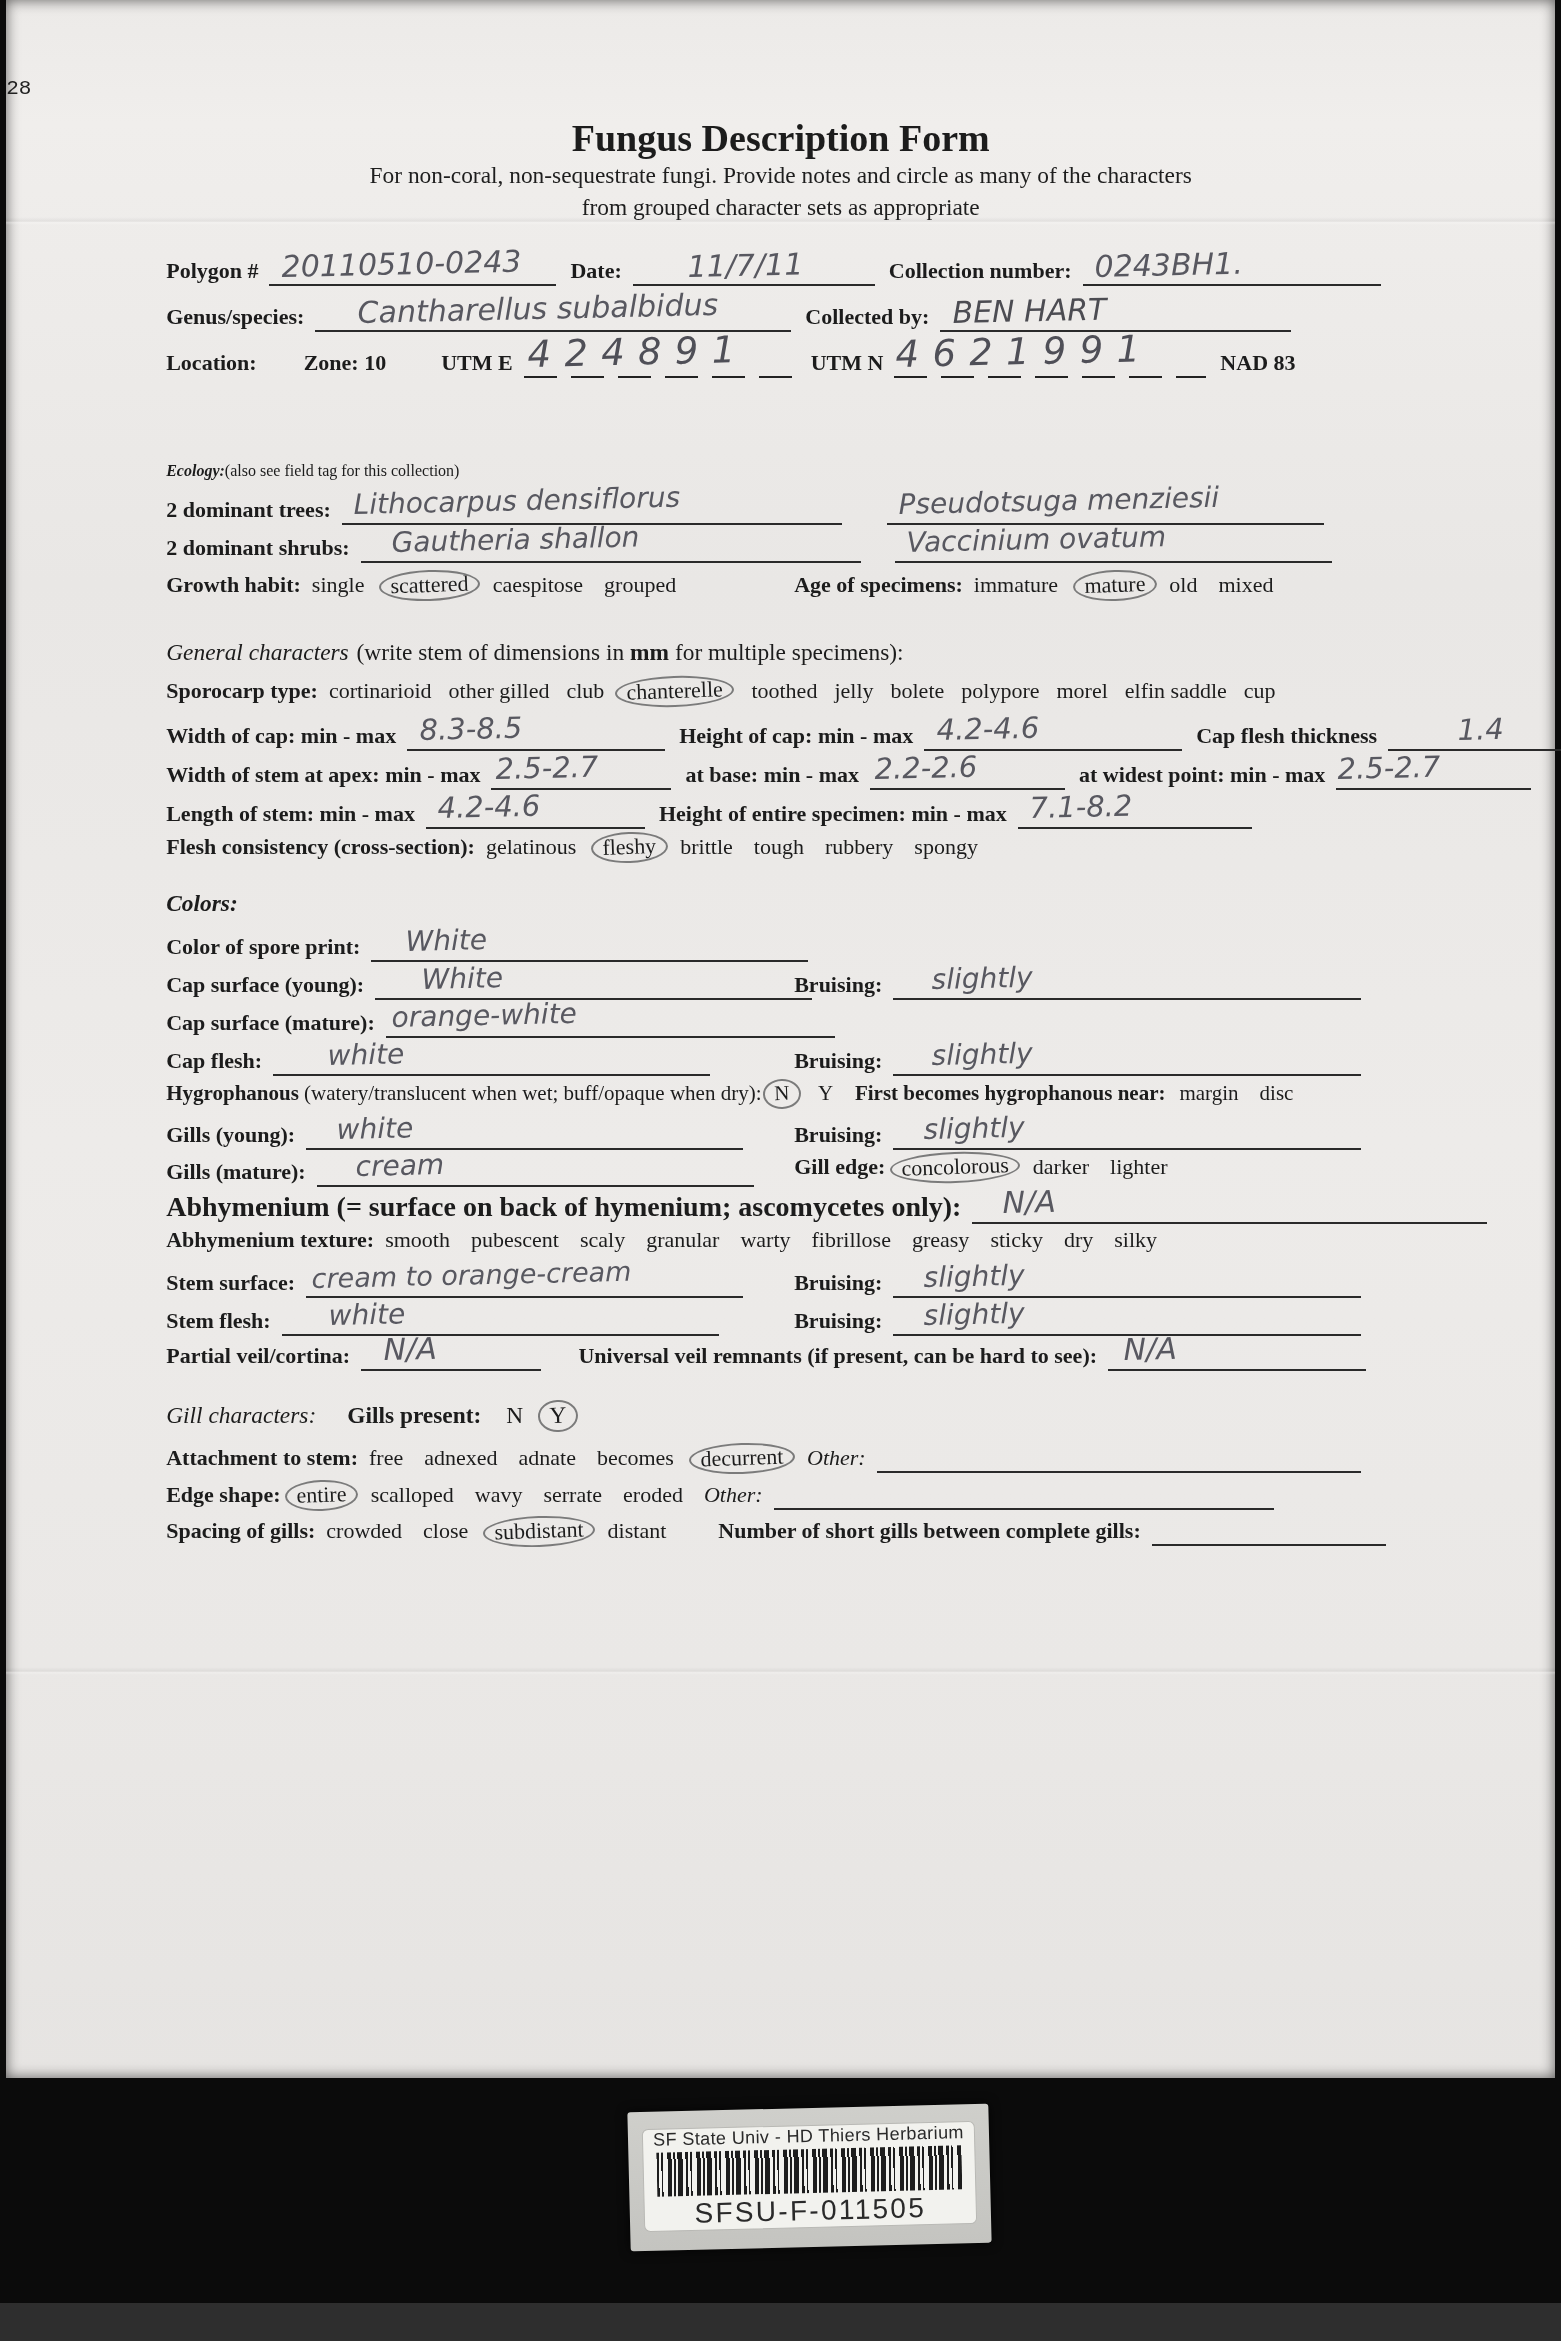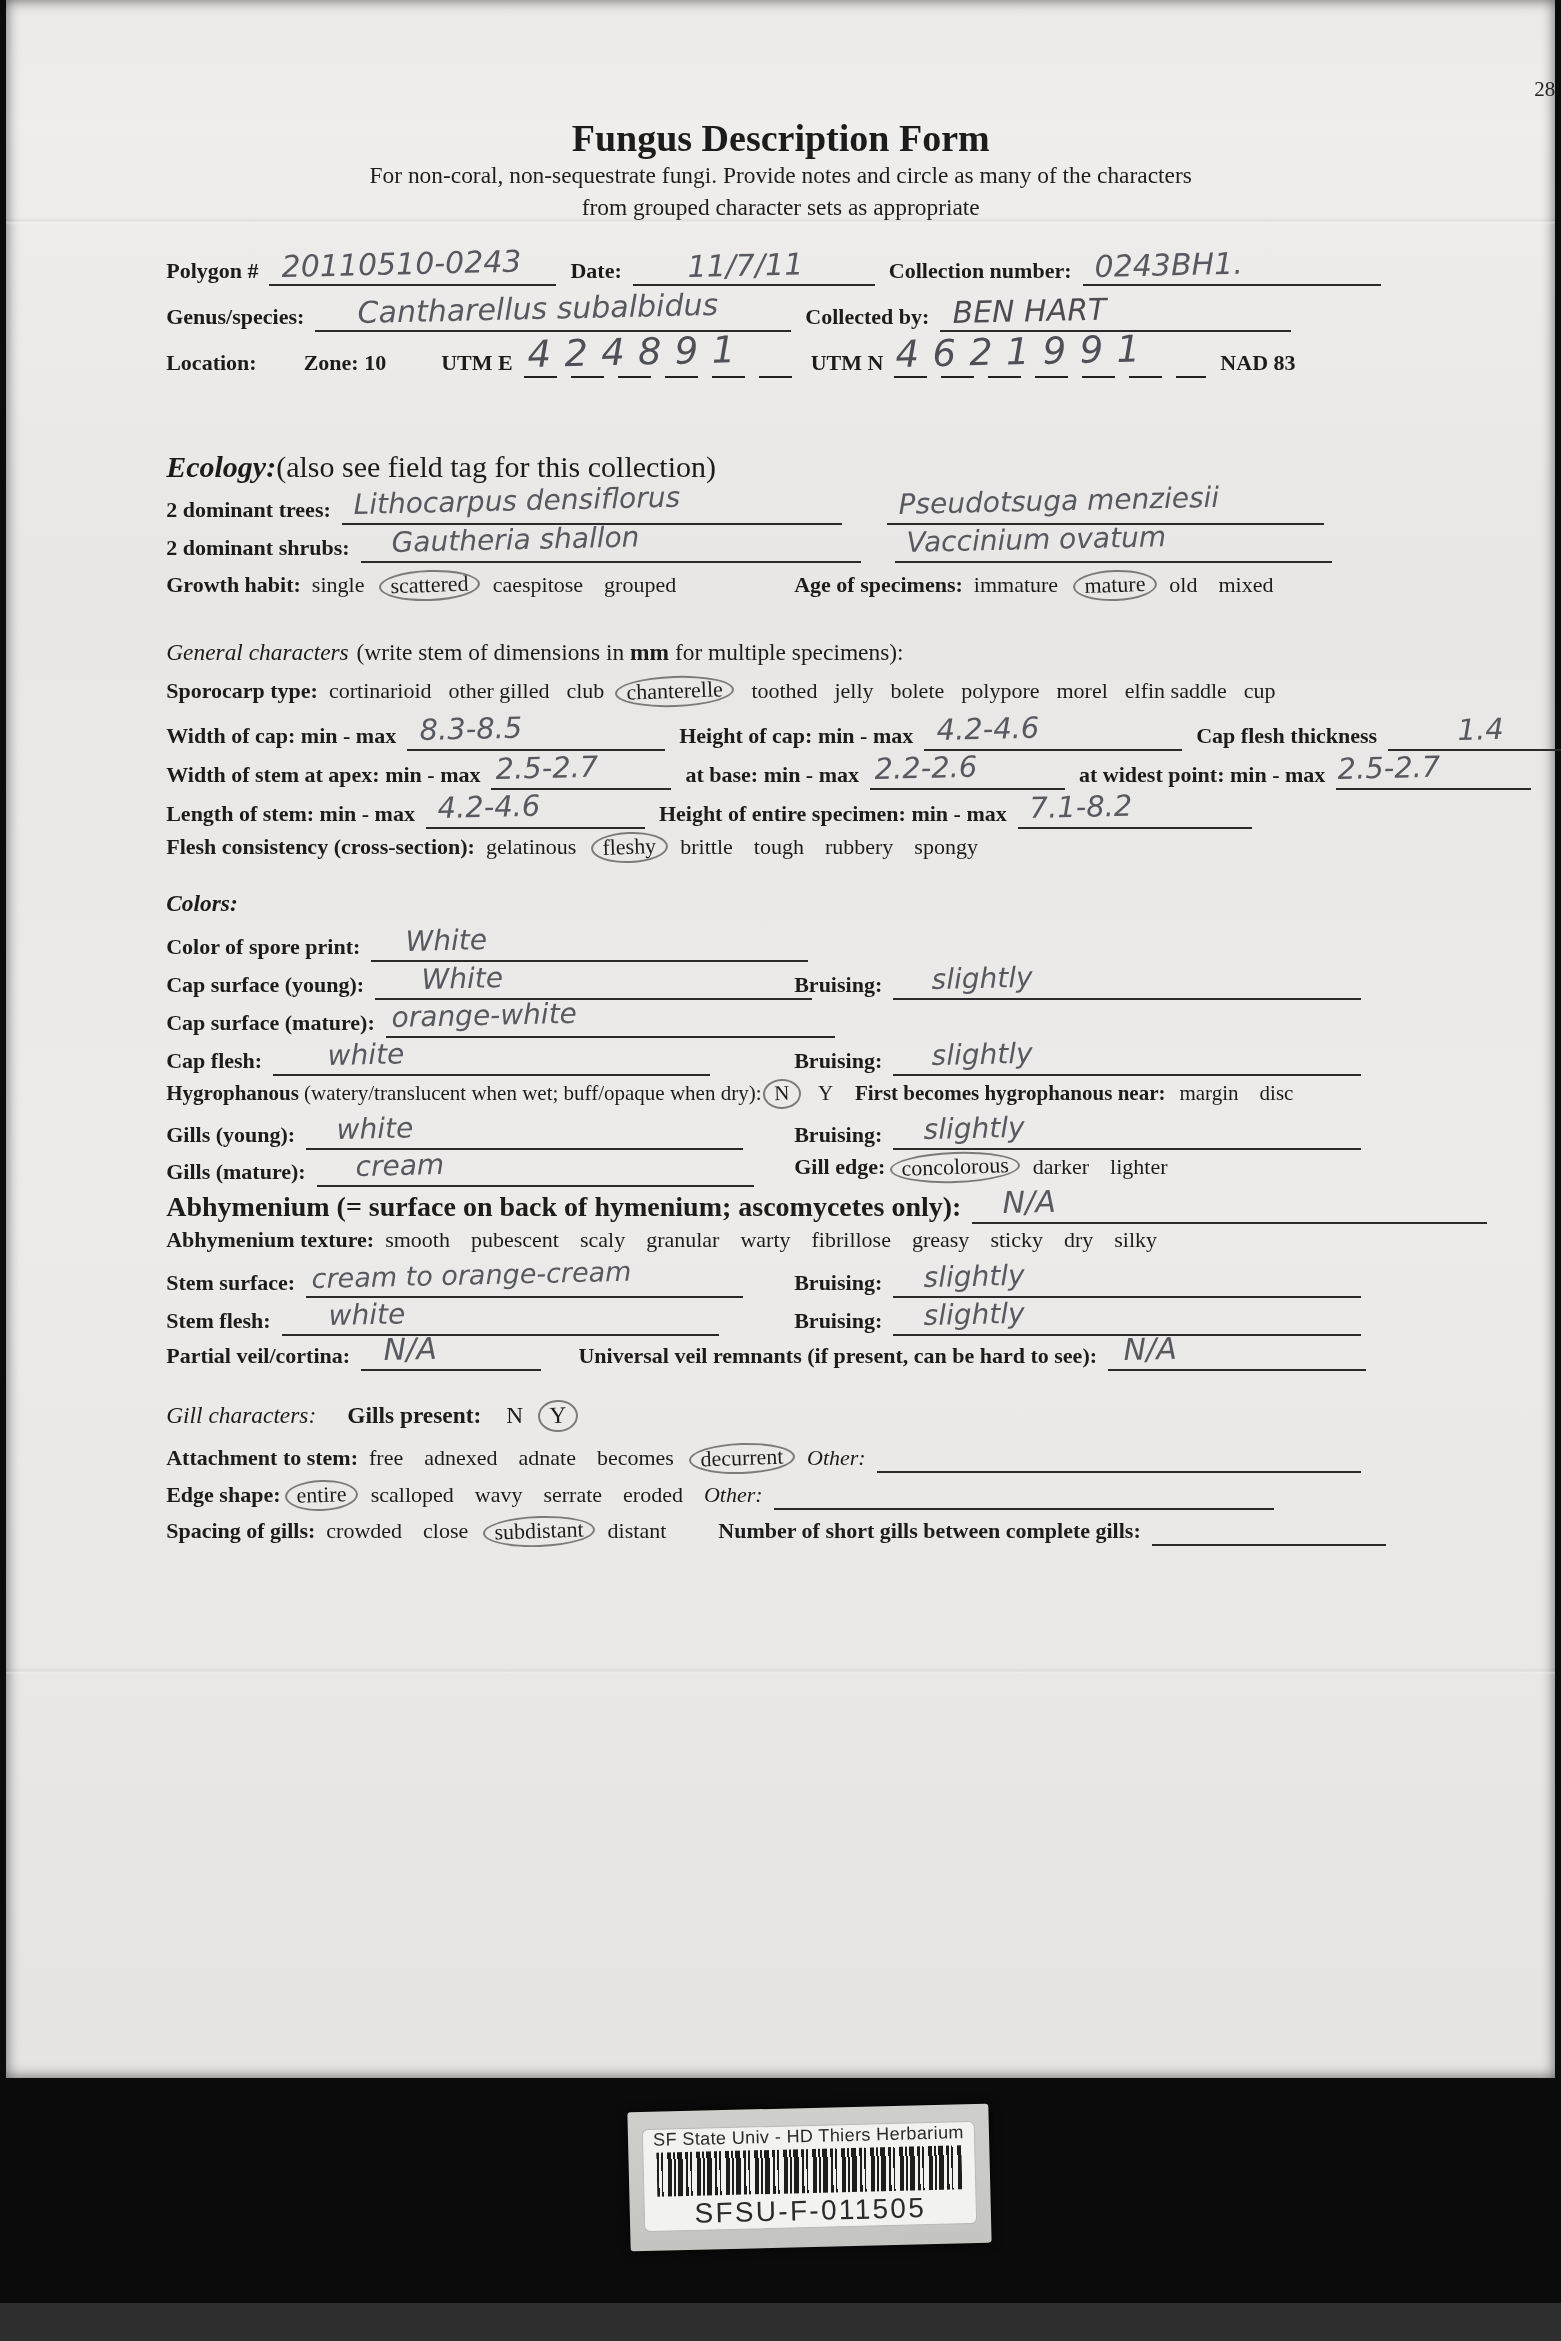--- a/index.html
+++ b/index.html
@@ -1,21 +1,21 @@
 <!DOCTYPE html>
 <html style="font-size:12.5px"><head>
 <meta charset="utf-8">
 <style>
   html,body{margin:0;padding:0;}
   body{width:1561px;height:2342px;position:relative;background:#0b0b0b;font-family:"Liberation Serif",serif;overflow:hidden;}
   .paper{position:absolute;left:6.2px;top:0;width:1549px;height:2078px;
     background:linear-gradient(180deg,#eceae8 0%,#f0eeec 6%,#e9e7e5 28%,#edebe9 55%,#eae8e6 80%,#e6e4e2 100%);
     box-shadow:0 0 14px rgba(0,0,0,.6) inset;}
   .crease{position:absolute;left:0;width:100%;height:7.8px;background:linear-gradient(180deg,rgba(0,0,0,0) 0%,rgba(0,0,0,.05) 50%,rgba(255,255,255,.25) 70%,rgba(0,0,0,0) 100%);}
-  .pageno{position:absolute;left:0;top:77px;width:100%;text-align:right;font-size:21px;color:#222;}
+  .pageno{position:absolute;left:0;top:77px;width:100%;text-align:left;font-size:21px;color:#222;font-family:Liberation Mono, monospace;}
   .title{position:absolute;left:0;top:116px;width:100%;text-align:center;font-size:38px;font-weight:bold;color:#1c1c1c;}
   .sub{position:absolute;left:0;width:100%;text-align:center;font-size:23.4px;color:#1e1e1e;}
   .row{position:absolute;left:160px;width:1358px;font-size:22px;color:#1c1c1c;white-space:nowrap;}
   .b{font-weight:bold;}
   .i{font-style:italic;}
   .lbl{margin-right:11px;}
   .opt{margin-right:21px;}
   .opt.tight{margin-right:17px;}
   .circled{border:2.3px solid #7b7b7b;border-radius:50%;padding:0.8px 9.4px 3.1px;margin-left:-6.2px;margin-right:12.5px;transform:rotate(-2deg);display:inline-block;line-height:1.05;}
   .field{display:inline-block;border-bottom:2.3px solid #2a2a2a;height:33px;position:relative;vertical-align:-7.8px;margin-right:14px;}
@@ -57,21 +57,21 @@
   </div>
 
   <div class="row" style="top:297px">
     <span class="b lbl">Genus/species:</span><span class="field w610"><span class="hw hw-lg" style="left:43px">Cantharellus subalbidus</span></span><span class="b lbl">Collected by:</span><span class="field w450"><span class="hw hw-lg" style="color:#4c4c52">BEN HART</span></span>
   </div>
 
   <div class="row" style="top:345px">
     <span class="b" style="margin-right:47px">Location:</span><span class="b" style="margin-right:55px">Zone: 10</span><span class="b lbl">UTM E</span><span class="field seg w350"><span class="hw hw-xl" style="left:4.7px">424891</span></span><span class="b lbl">UTM N</span><span class="field seg w400"><span class="hw hw-xl" style="left:1.6px">4621991</span></span><span class="b">NAD 83</span>
   </div>
 
-  <div class="row" style="top:450px;font-size:30px">
+  <div class="row" style="top:462px;font-size:16px">
     <span class="i b">Ecology:</span><span>(also see field tag for this collection)</span>
   </div>
   <div class="row" style="top:490px">
     <span class="b lbl">2 dominant trees:</span><span class="field w640"><span class="hw" style="font-size:28px">Lithocarpus densiflorus</span></span><span class="field w560" style="margin-left:31px"><span class="hw" style="font-size:28px">Pseudotsuga menziesii</span></span>
   </div>
   <div class="row" style="top:528px">
     <span class="b lbl">2 dominant shrubs:</span><span class="field w640"><span class="hw" style="font-size:28px;left:31px">Gautheria shallon</span></span><span class="field w560" style="margin-left:20px"><span class="hw" style="font-size:28px">Vaccinium ovatum</span></span>
   </div>
   <div class="row" style="top:570px">
     <span class="b lbl">Growth habit:</span><span><span class="opt">single</span><span class="opt circled">scattered</span><span class="opt">caespitose</span><span class="opt">grouped</span></span>

